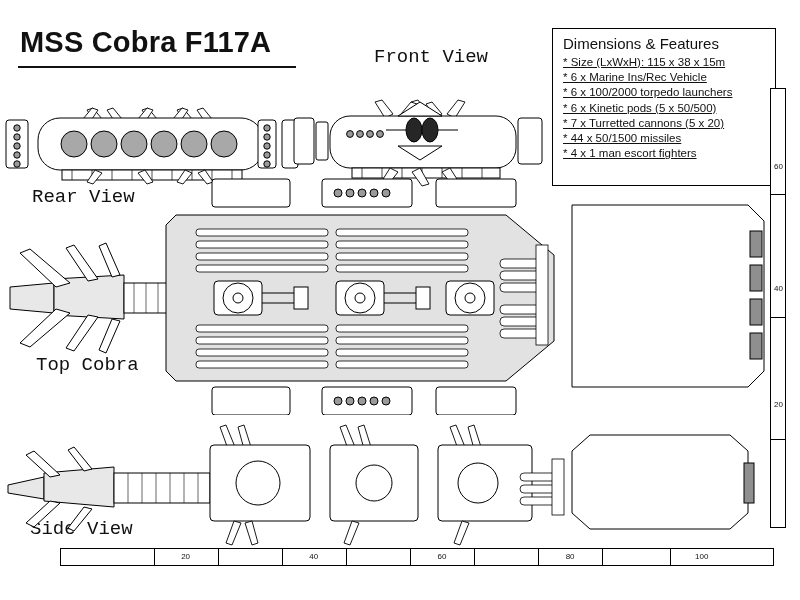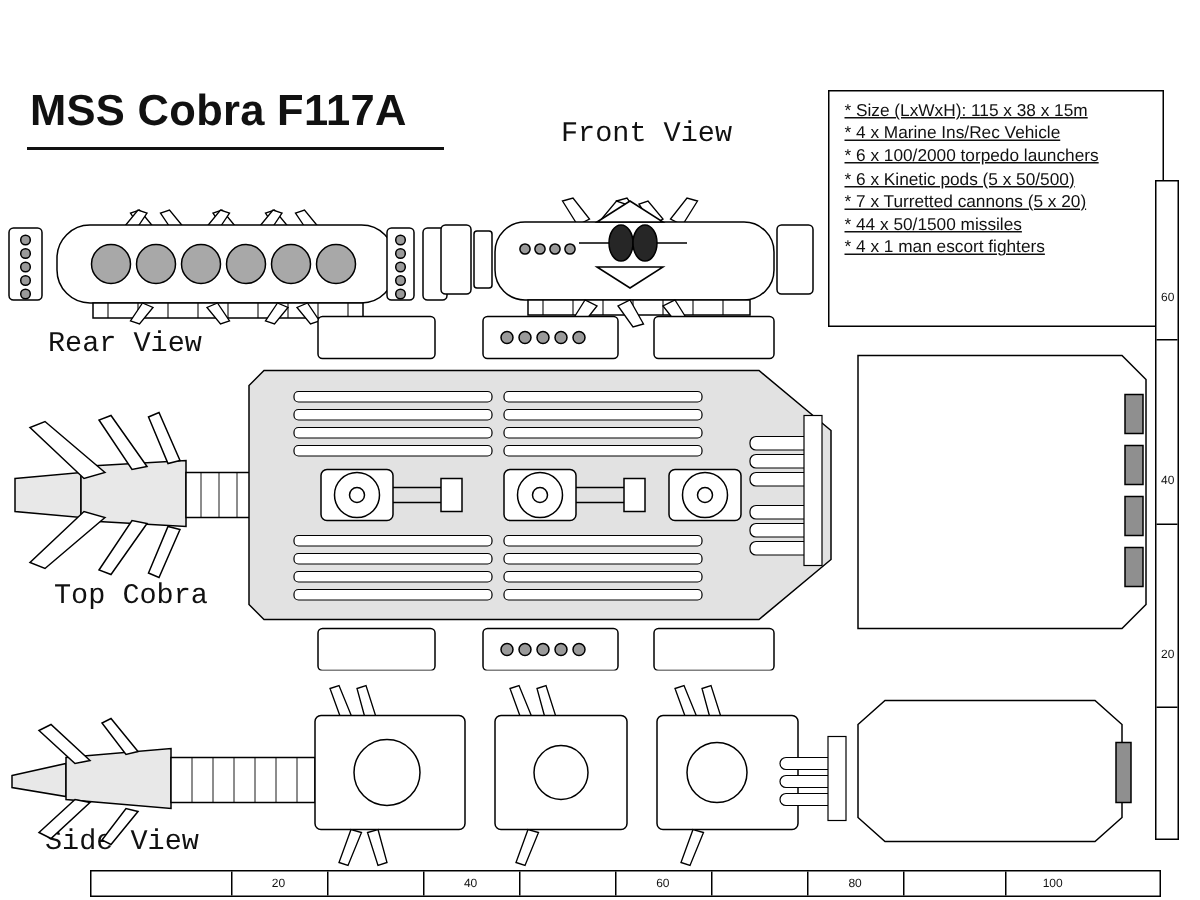--- a/index.html
+++ b/index.html
@@ -10,21 +10,21 @@
   body {
     font-family: "Liberation Sans", sans-serif;
   }
   #sheet {
     position: relative;
     width: 800px;
     height: 600px;
     background: #ffffff;
     overflow: hidden;
   }
-  .abs { position: absolute; margin-top: 32px; }
+  .abs { position: absolute; }
 
   
   #title {
     left: 20px;
     top: 26px;
     font-size: 29px;
     font-weight: bold;
     color: #111;
     letter-spacing: 0.2px;
   }
@@ -122,22 +122,23 @@
 </style>
 </head>
 <body>
 
 <div id="sheet">
 
   <div class="abs" id="title">MSS Cobra F117A</div>
   <div class="abs" id="title-rule"></div>
 
   <div class="abs" id="specbox">
+    <div id="spec-title">Dimensions &amp; Features</div>
     <div class="spec-line">* Size (LxWxH): 115 x 38 x 15m</div>
-    <div class="spec-line">* 4 x Marine Ins/Rec Vehicle</div>
+    <div class="spec-line">* 6 x Marine Ins/Rec Vehicle</div>
     <div class="spec-line">* 6 x 100/2000 torpedo launchers</div>
     <div class="spec-line">* 6 x Kinetic pods (5 x 50/500)</div>
     <div class="spec-line">* 7 x Turretted cannons (5 x 20)</div>
     <div class="spec-line">* 44 x 50/1500 missiles</div>
     <div class="spec-line">* 4 x 1 man escort fighters</div>
   </div>
 
   <div class="abs view-label" id="lbl-front">Front View</div>
   <div class="abs view-label" id="lbl-rear">Rear View</div>
   <div class="abs view-label" id="lbl-top">Top Cobra</div>

